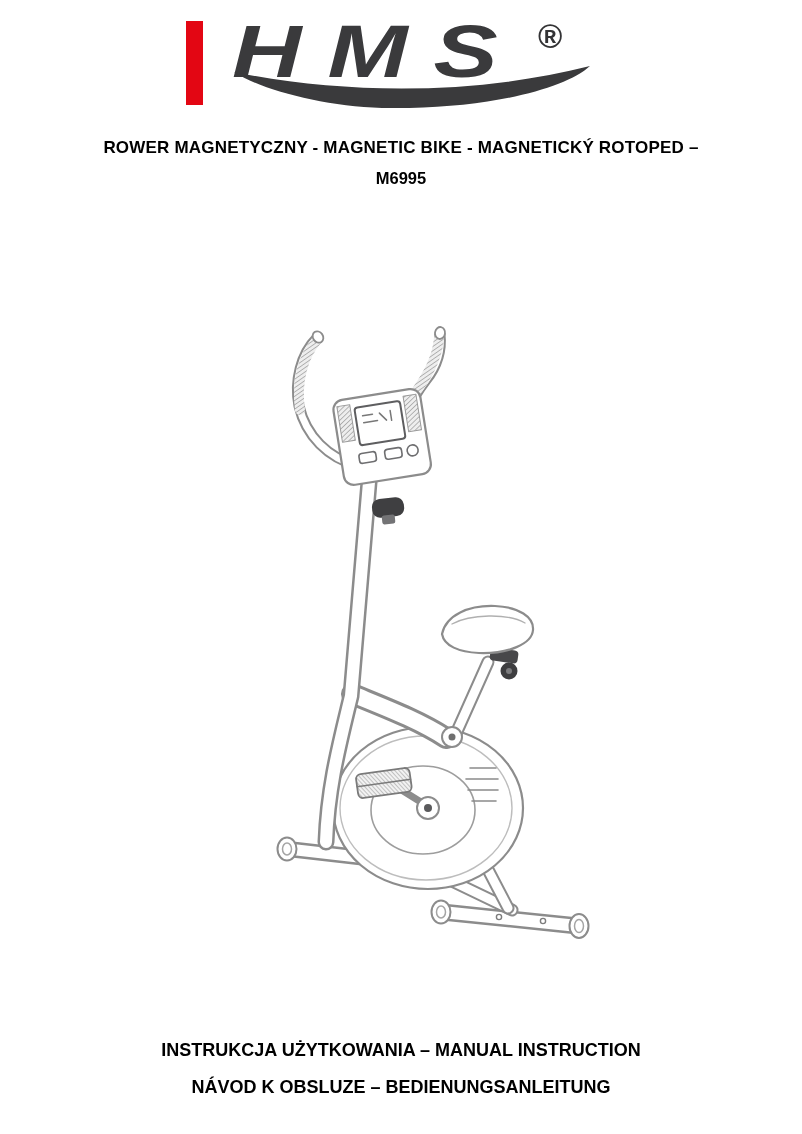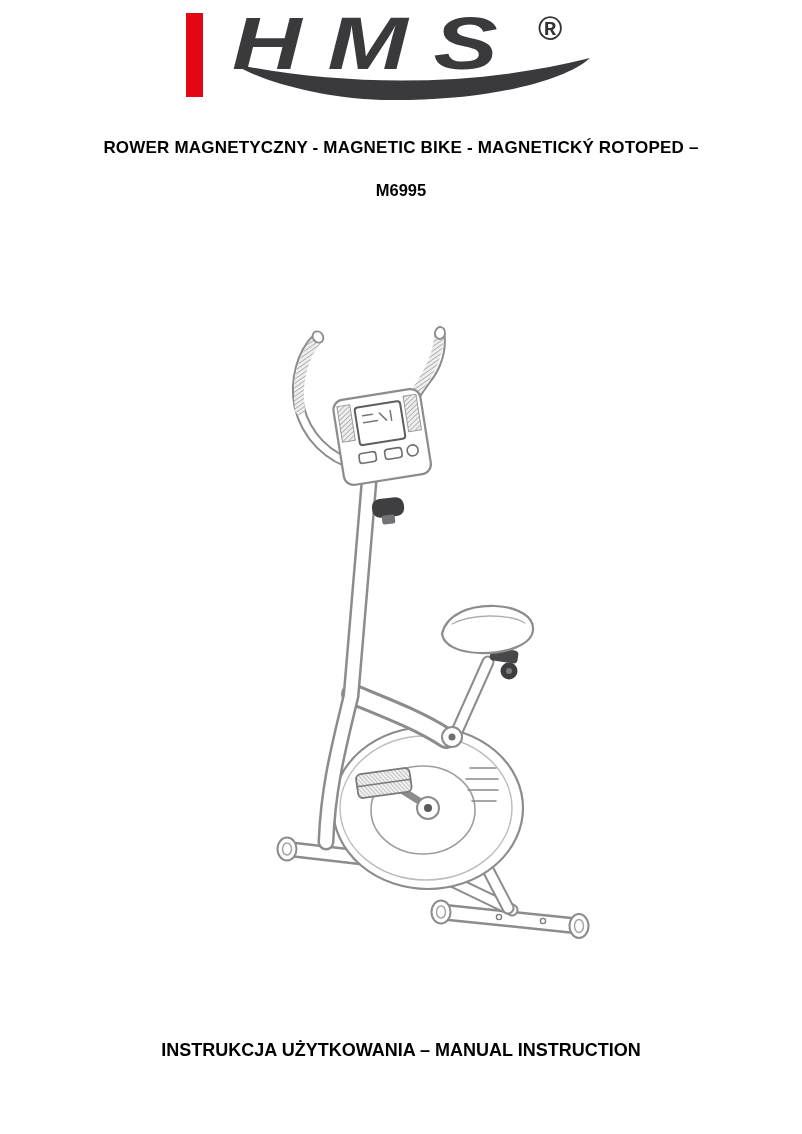--- a/index.html
+++ b/index.html
@@ -5,21 +5,21 @@
   * { margin:0; padding:0; box-sizing:border-box; }
   html, body { background:#ffffff; }
   body {
     width:802px; height:1134px;
     font-family:"Liberation Sans", sans-serif;
     position:relative; overflow:hidden;
   }
   .page { position:absolute; inset:0; background:#ffffff; }
 
   
-  .logo { position:absolute; top:8px; left:186px; width:430px; height:100px; }
+  .logo { position:absolute; top:16px; left:186px; width:430px; height:100px; }
   .logo-bar {
     position:absolute; left:0; top:5px; width:17px; height:84px;
     background:#e30613;
   }
   .logo-text {
     position:absolute; left:46px; top:-7px;
     font-size:74px; font-weight:bold; font-style:italic;
     letter-spacing:20px; color:#3a3a3c;
     transform:scaleX(1.3); transform-origin:left top;
     white-space:nowrap;
@@ -29,21 +29,21 @@
     font-size:33px; font-weight:bold; color:#333335;
   }
   .logo-swoosh { position:absolute; left:46px; top:48px; }
 
   
   .title-block {
     position:absolute; top:134px; left:0; width:100%;
     text-align:center; color:#000;
   }
   .title-line { font-size:17px; font-weight:bold; line-height:27px; letter-spacing:0.2px; }
-  .title-model { font-size:16.5px; font-weight:bold; line-height:27px; margin-top:16px; }
+  .title-model { font-size:16.5px; font-weight:bold; line-height:27px; margin-top:4px; }
 
   
   .figure {
     position:absolute; top:316px; left:256px;
     width:340px; height:650px;
   }
 
   
   .footer-block {
     position:absolute; top:1028px; left:0; width:100%;
@@ -176,15 +176,16 @@
         <rect x="100" y="134" width="17" height="10" rx="3" stroke="#6e6e70" stroke-width="1.6"></rect>
         <rect x="126" y="134" width="17" height="10" rx="3" stroke="#6e6e70" stroke-width="1.6"></rect>
         <circle cx="154" cy="139" r="5.5" stroke="#6e6e70" stroke-width="1.6"></circle>
       </g>
 
     </g>
   </svg>
 
   <div class="footer-block">
     <div class="footer-line">INSTRUKCJA UŻYTKOWANIA – MANUAL INSTRUCTION</div>
+    <div class="footer-line">NÁVOD K OBSLUZE –  BEDIENUNGSANLEITUNG</div>
   </div>
 
 </div>
 
 </body></html>

